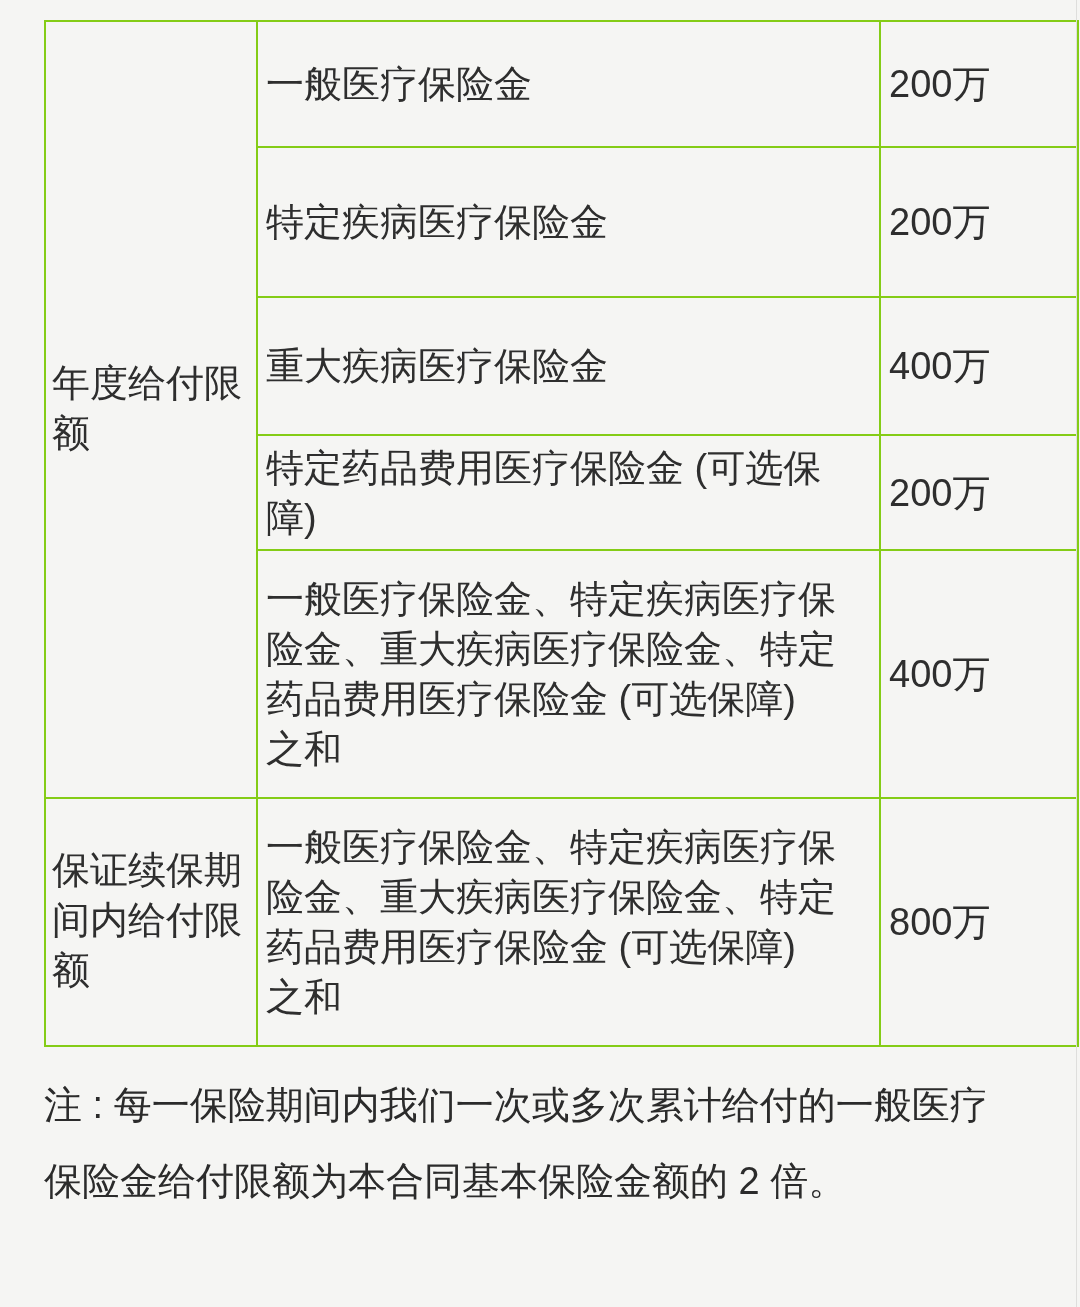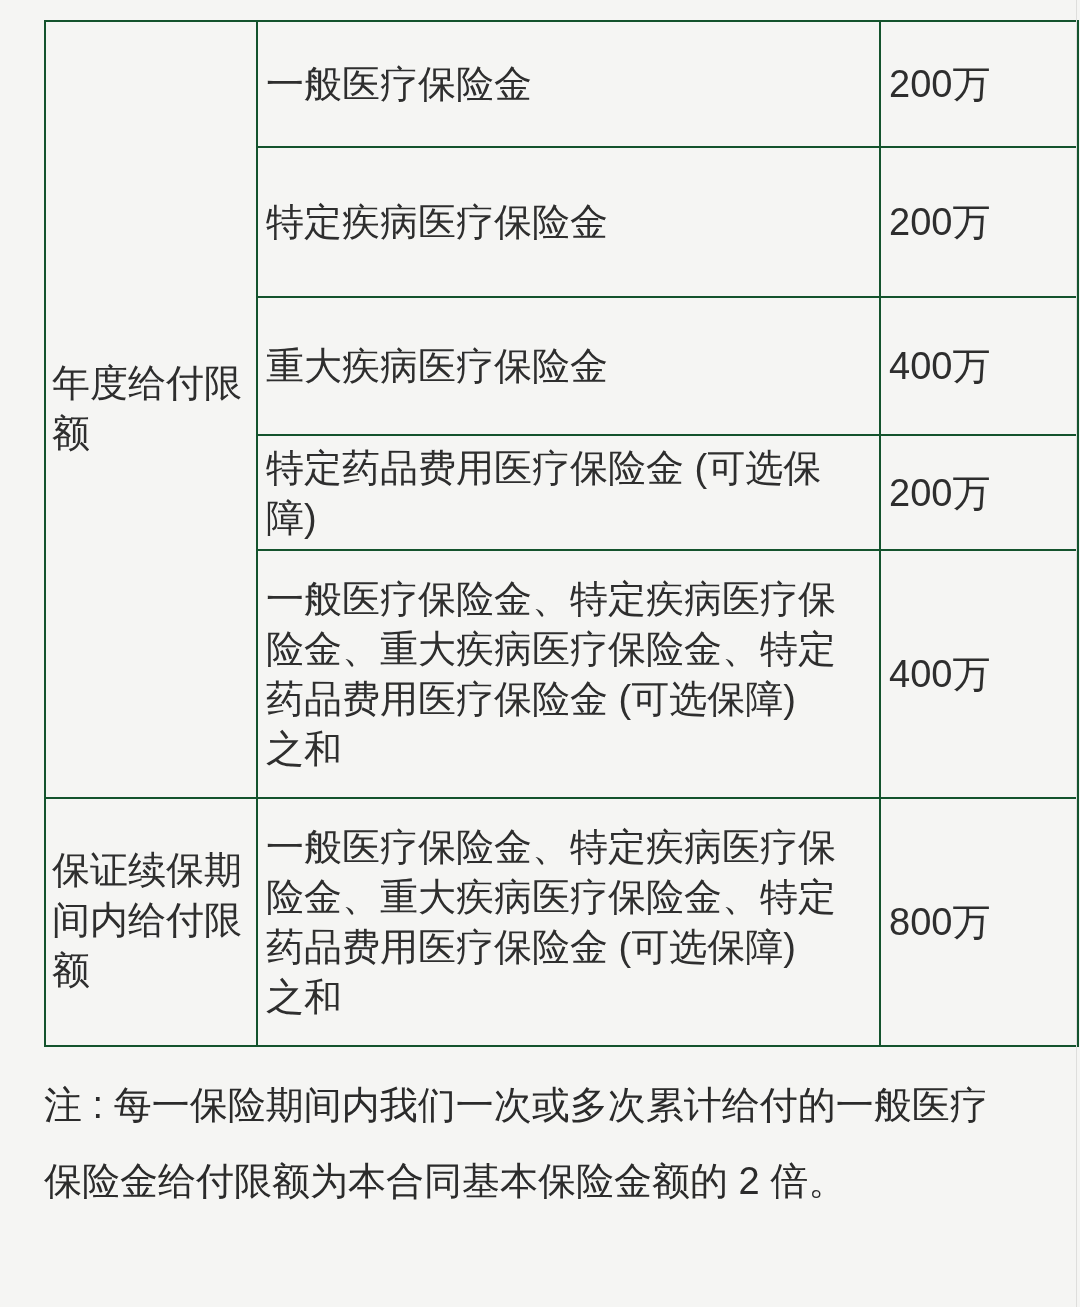--- a/index.html
+++ b/index.html
@@ -24,21 +24,21 @@
     color: #2b2b2b;
     margin: 0 0 26px 0;
     letter-spacing: 1px;
   }
   table.benefit-table {
     border-collapse: collapse;
     table-layout: fixed;
     width: 987px;
   }
   table.benefit-table td {
-    border: 2px solid #14532d;
+    border: 2px solid #84cc16;
     font-size: 38px;
     line-height: 50px;
     vertical-align: middle;
     white-space: pre-line;
     color: #2e2e2e;
     background: transparent;
   }
   td.col-group {
     width: 200px;
     padding: 4px 4px 8px 6px;

